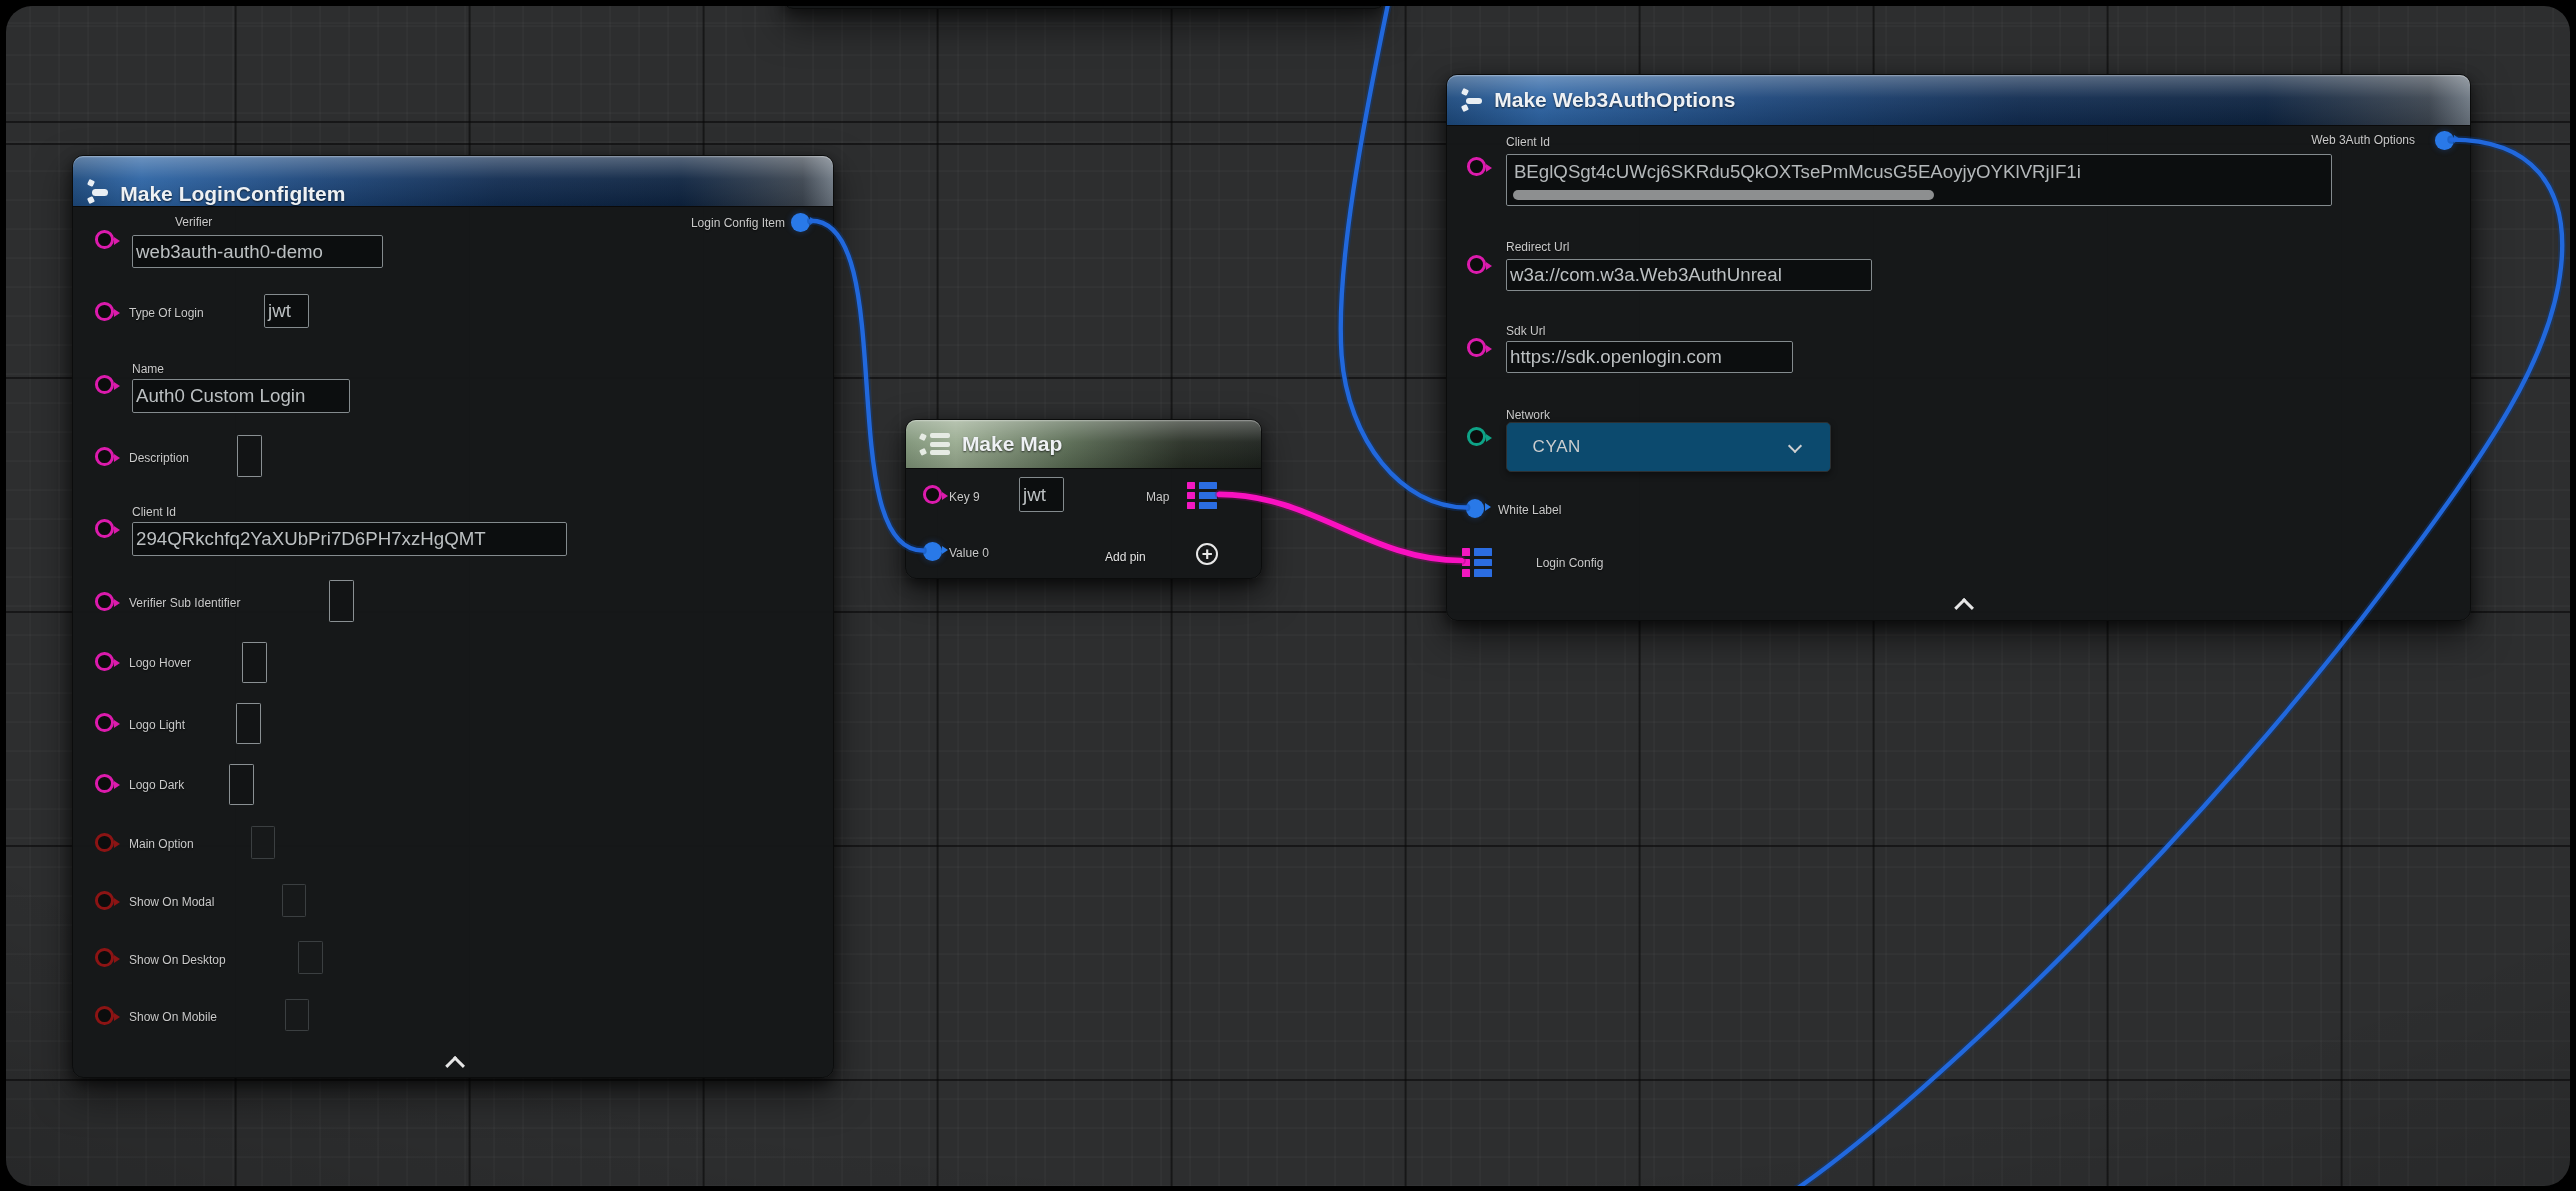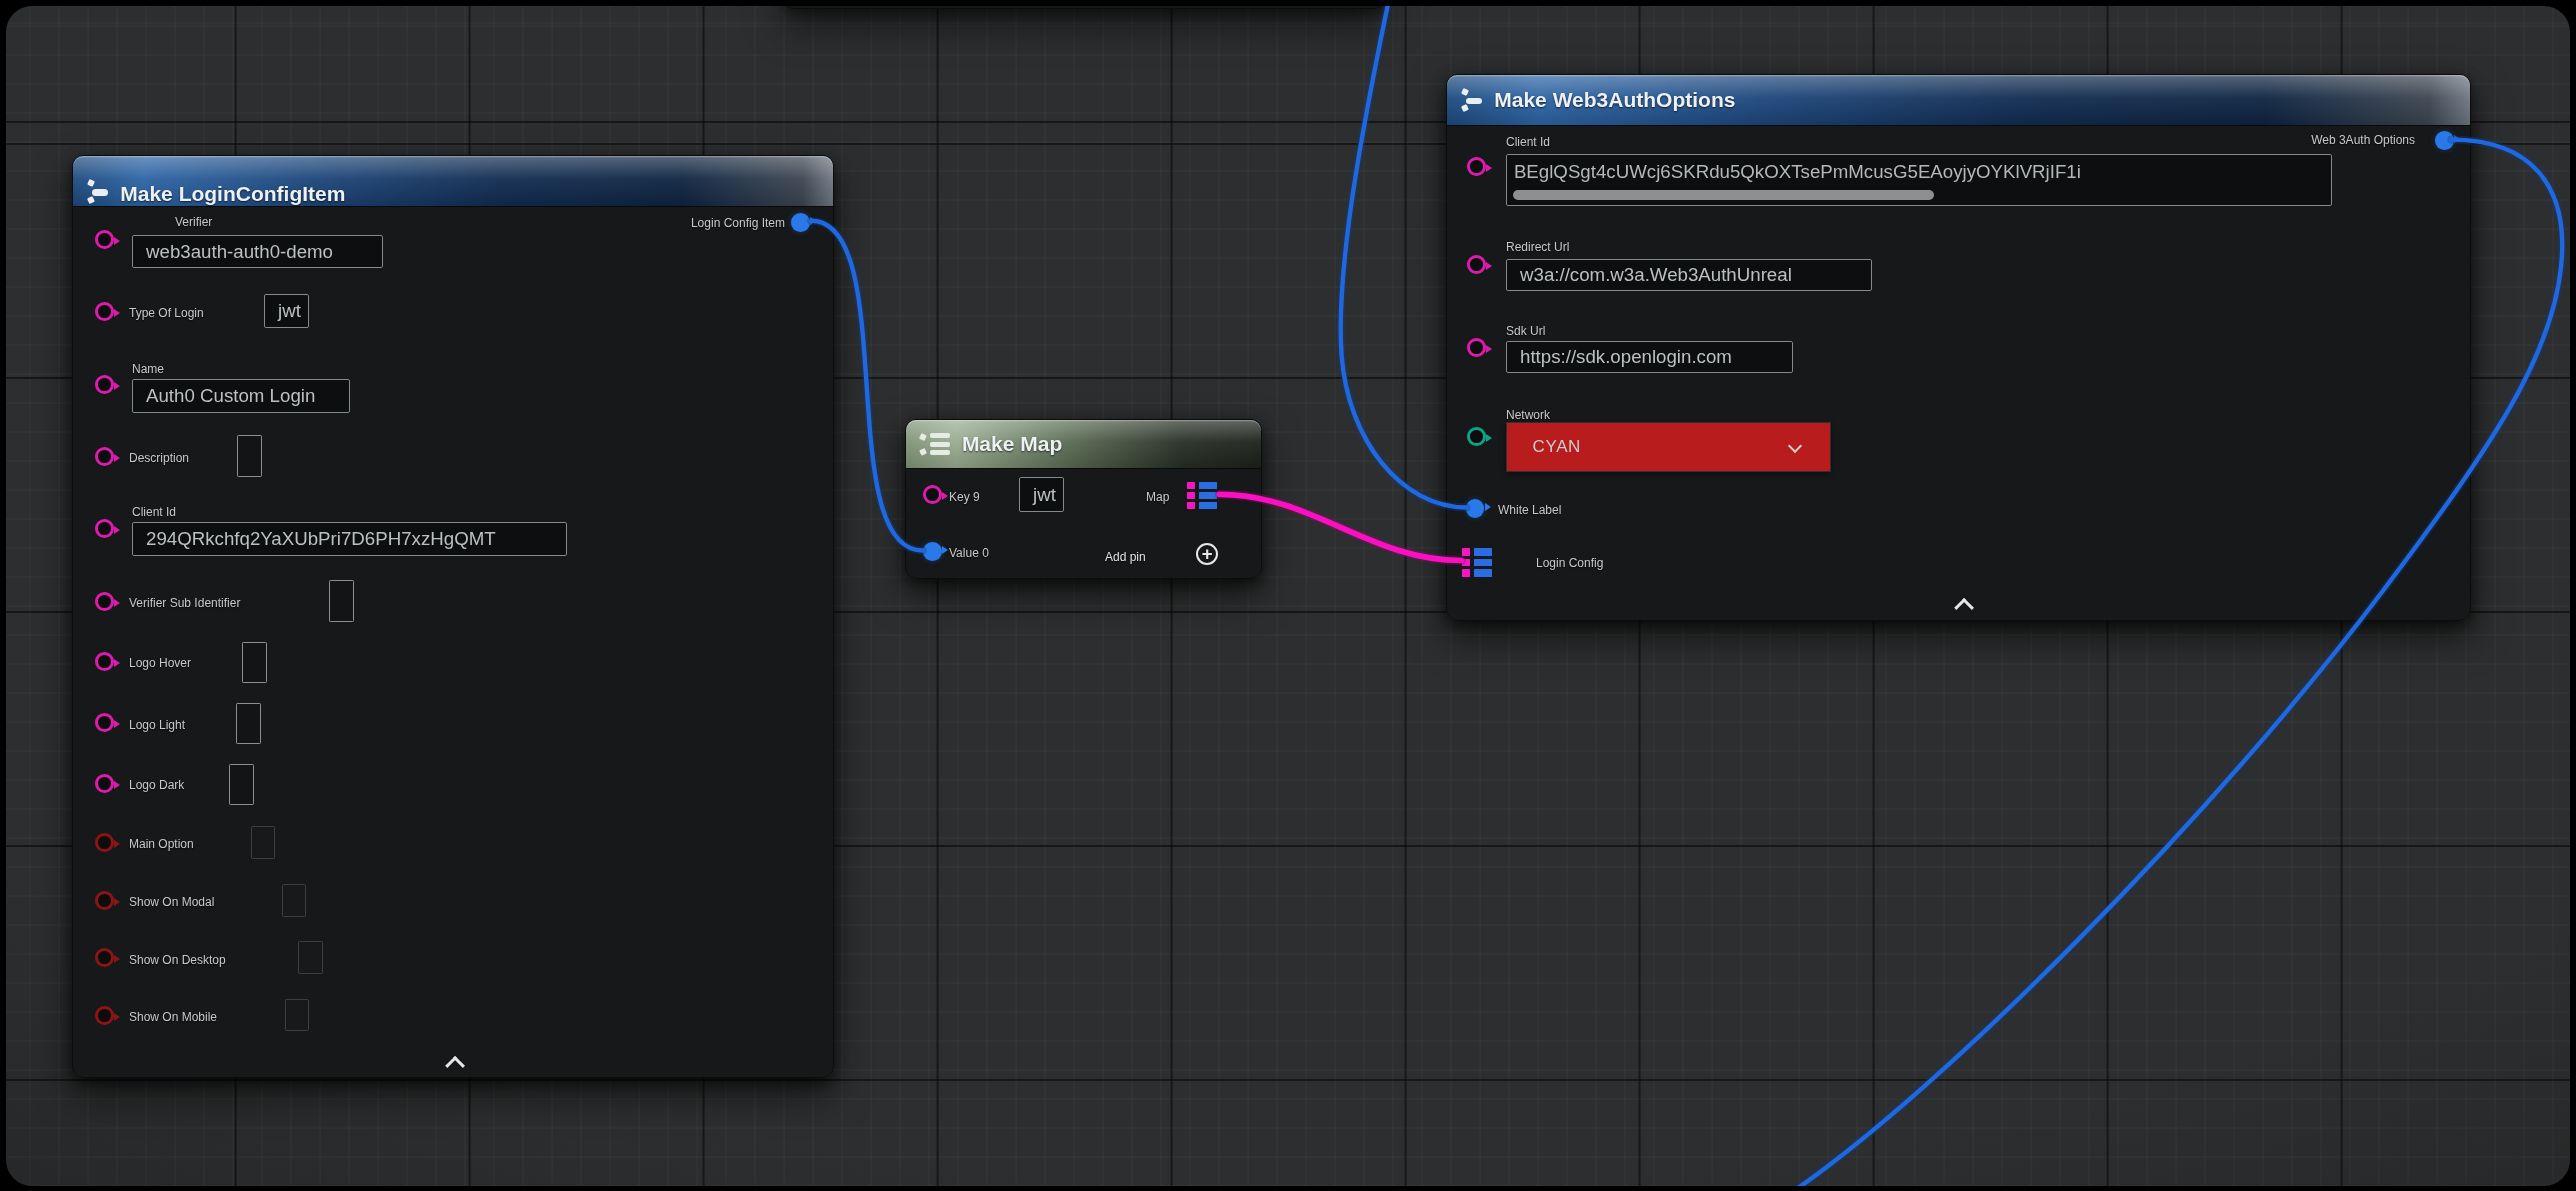--- a/index.html
+++ b/index.html
@@ -26,24 +26,24 @@
         linear-gradient(180deg, rgba(255,255,255,0.30) 0%, rgba(255,255,255,0.05) 46%, rgba(0,0,0,0.12) 100%),
         linear-gradient(90deg, #1d4a7e 0%, #2d64a4 9%, #1c4579 32%, #112c51 56%, #0e2441 80%, #3c4550 96%, #6e7883 100%);}
   .node-header.green{background:
         linear-gradient(180deg, rgba(255,255,255,0.30) 0%, rgba(255,255,255,0.05) 46%, rgba(0,0,0,0.12) 100%),
         linear-gradient(90deg, #7e9377 0%, #99ab90 14%, #5a6c54 45%, #272e24 78%, #1c211c 100%);}
   .node-title{font-size:21px;font-weight:700;color:#eef1f4;text-shadow:0 1.2px 1.9px rgba(0,0,0,0.65);white-space:nowrap;}
 
   .lbl{position:absolute;font-size:12px;line-height:20px;color:#c9c9c9;white-space:nowrap;
        text-shadow:0 0.6px 1.2px rgba(0,0,0,0.6);}
   .field{position:absolute;background:#0c0e0f;border:1.9px solid #848b8e;border-radius:1.9px;color:#bcc0c2;
-         font-size:18.7px;display:flex;align-items:center;padding:0 13px;white-space:nowrap;overflow:hidden;}
+         font-size:18.7px;display:flex;align-items:center;padding:0 3px;white-space:nowrap;overflow:hidden;}
   .tbox{position:absolute;background:#121415;border:1.9px solid #8a9093;border-radius:1.2px;}
   .tbox.dim{border-color:#3b3f41;background:#17191a;}
-  .dropdown{position:absolute;background:#b91c1c;border:1.9px solid #2c3032;border-radius:0;
+  .dropdown{position:absolute;background:#0c4a6e;border:1.9px solid #2c3032;border-radius:5px;
          display:flex;align-items:center;box-shadow:0 2.5px 6.2px rgba(0,0,0,0.4);}
   .dropdown .dd-text{position:absolute;left:25.6px;font-size:17px;letter-spacing:0.6px;color:#cbcdce;}
   .dd-chev{position:absolute;right:30px;top:17.5px;width:10px;height:10px;border-right:2.5px solid #cfd0d1;
          border-bottom:2.5px solid #cfd0d1;transform:rotate(45deg);}
 
   .pin{position:absolute;width:18.7px;height:18.7px;border-radius:50%;}
   .pin.ring{border:3.7px solid var(--c);background:rgba(0,0,0,0.45);}
   .pin.fill{background:var(--c);box-shadow:0 0 6.2px rgba(40,110,230,0.35);}
   .pin::after{content:'';position:absolute;left:19.3px;top:3.7px;border-top:4.4px solid transparent;
          border-bottom:4.4px solid transparent;border-left:6.2px solid var(--c);}

